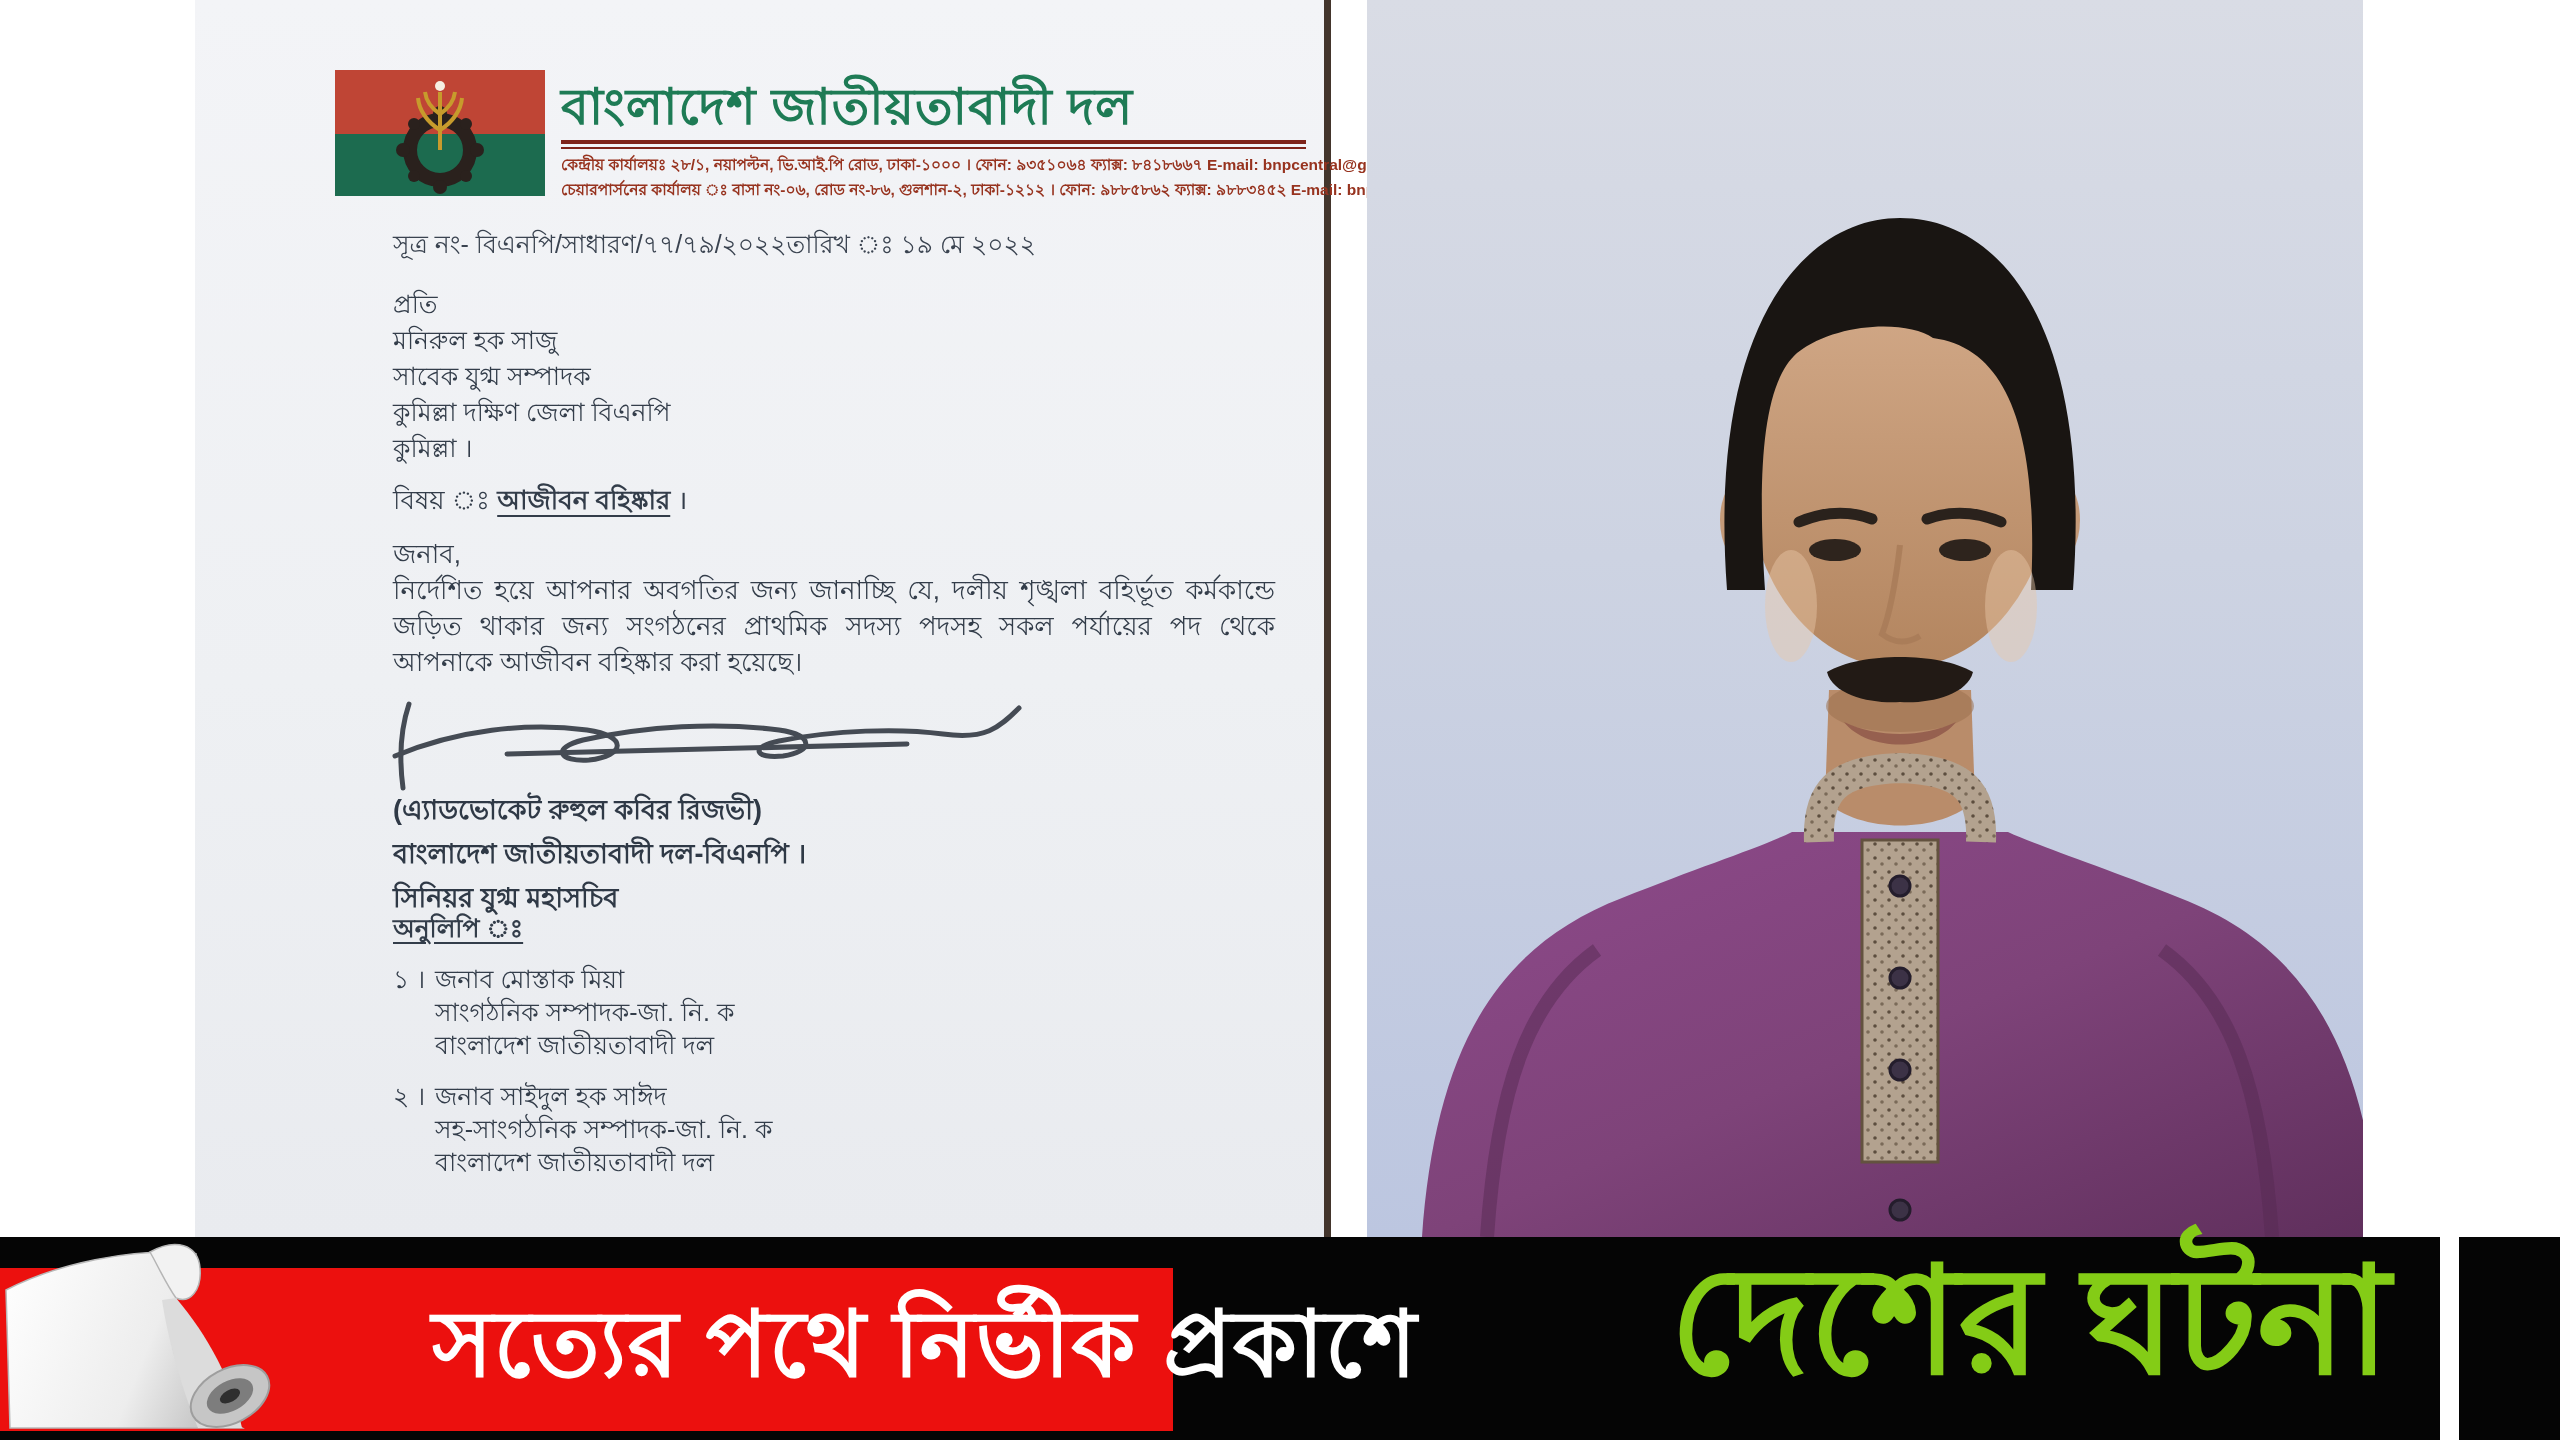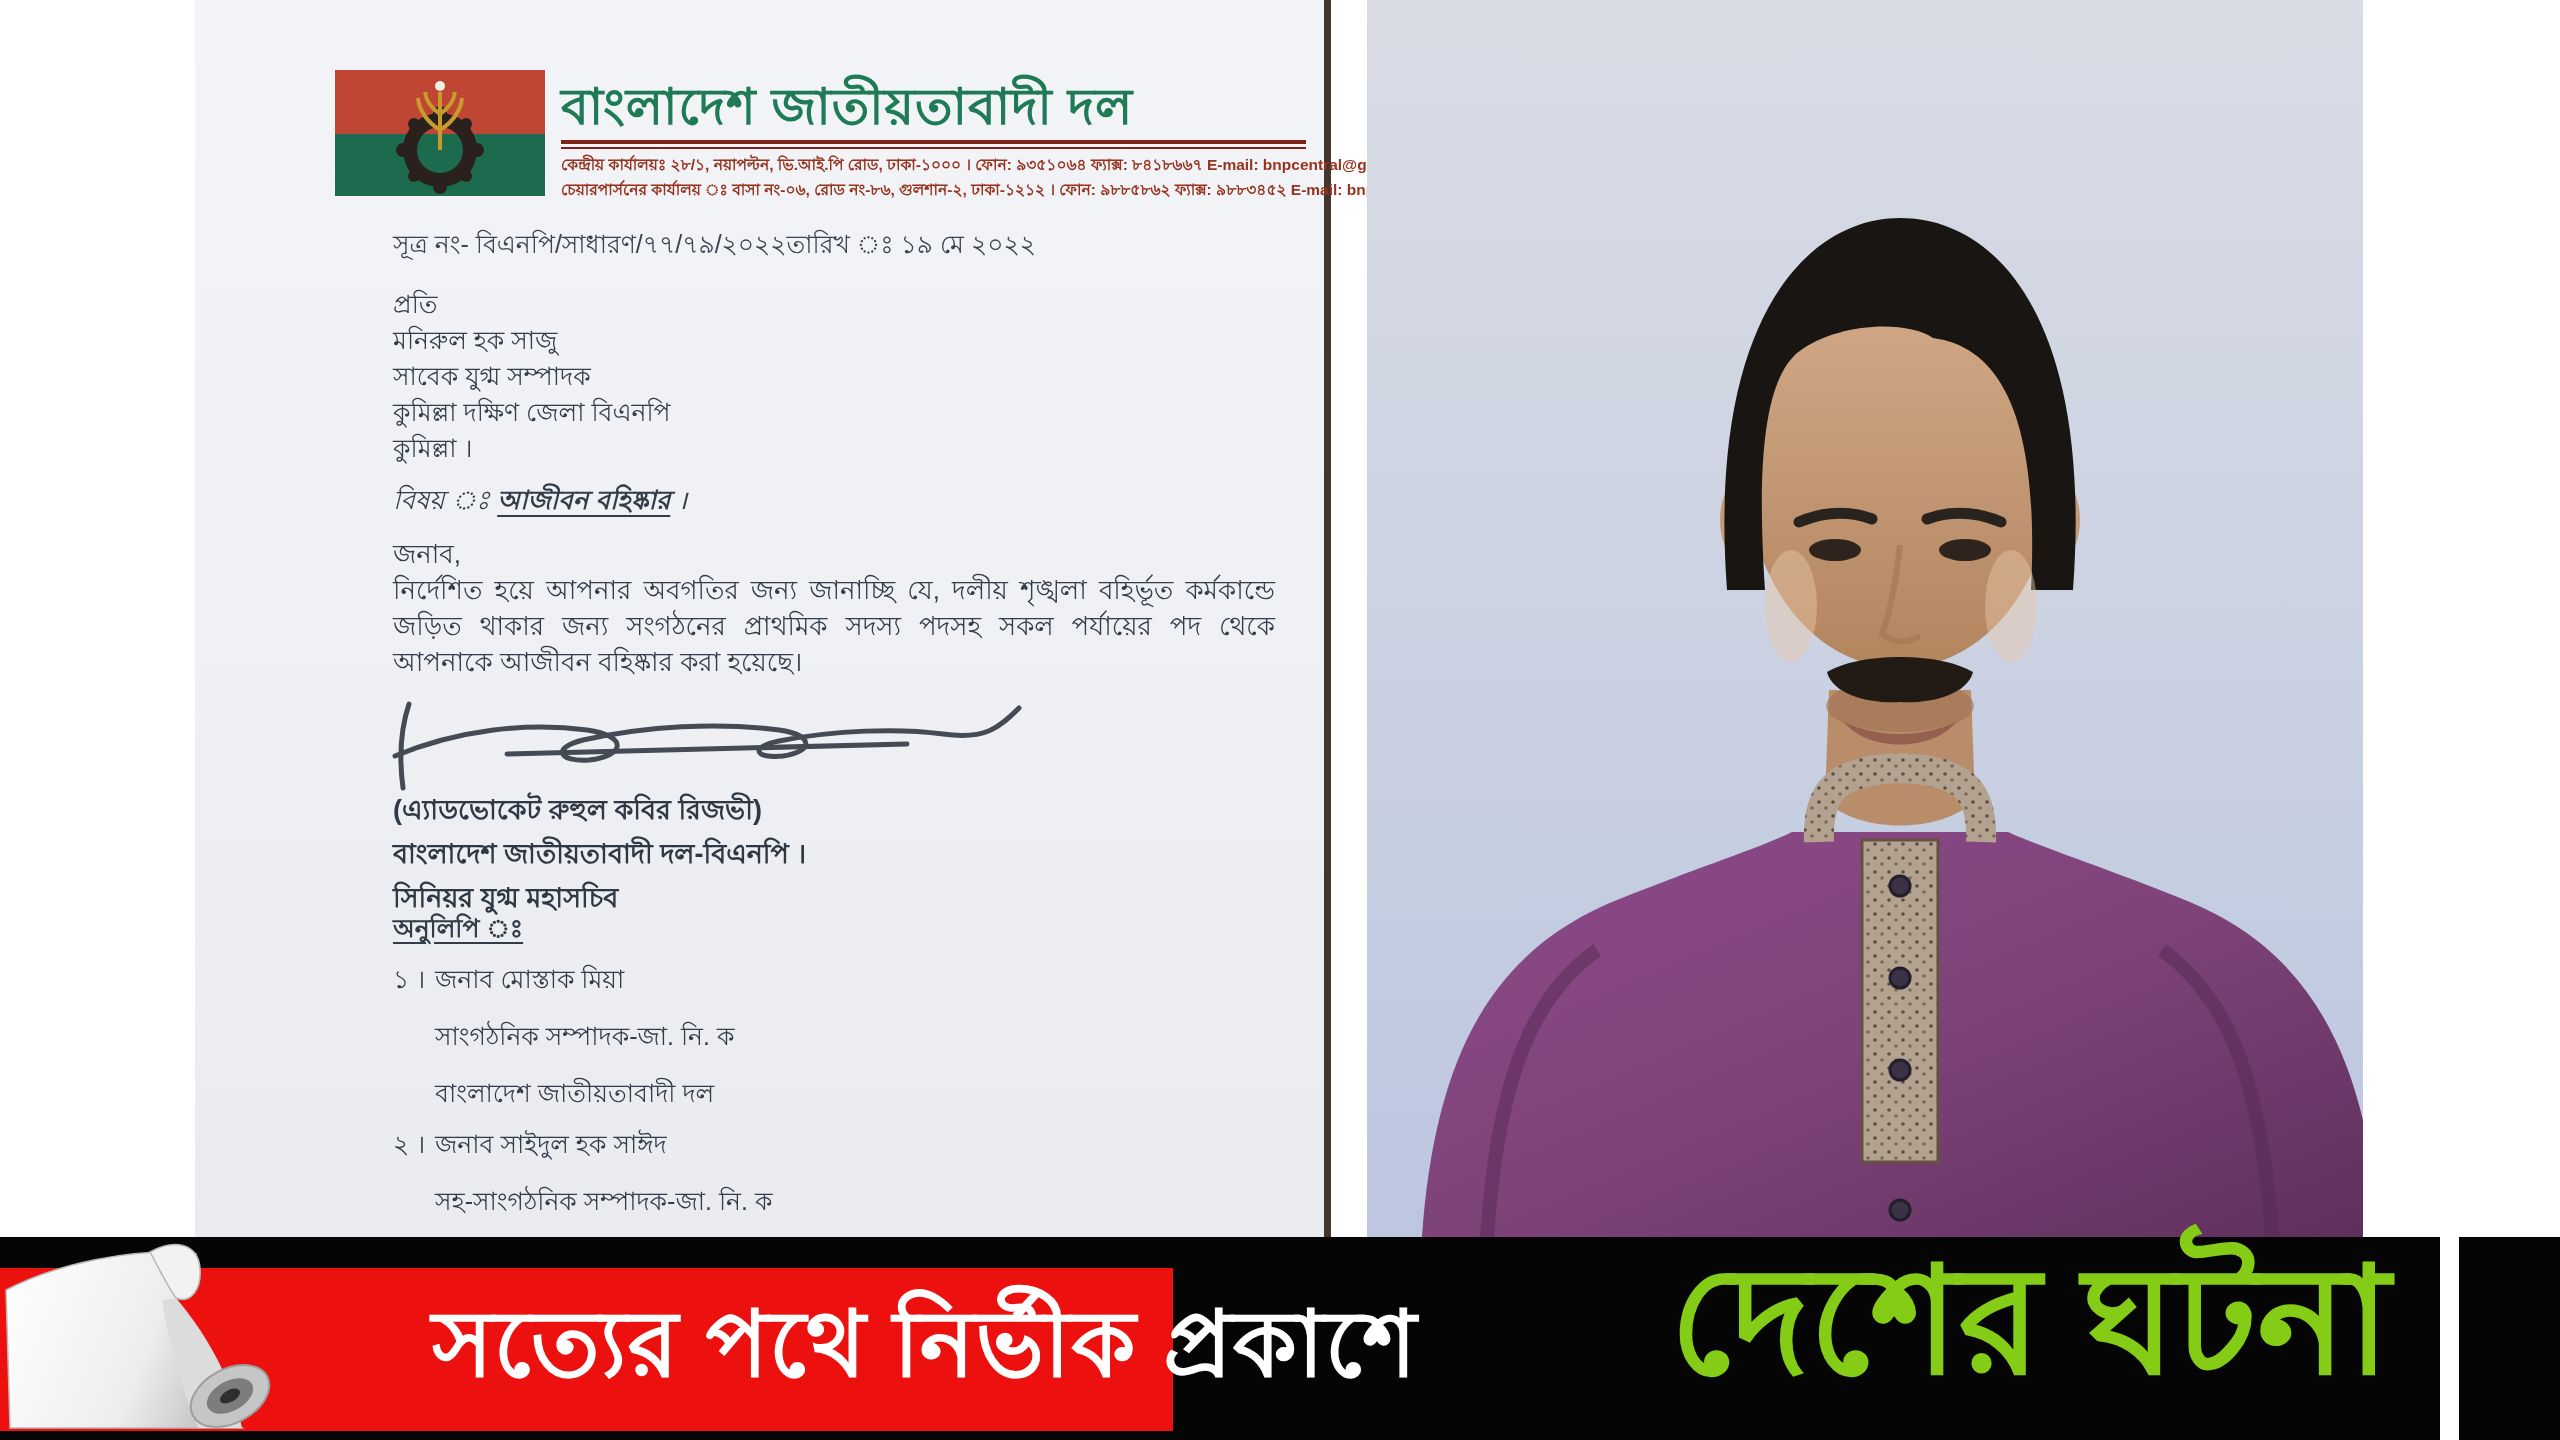--- a/index.html
+++ b/index.html
@@ -16,31 +16,31 @@
     border-right:7px solid #43352c;
   }
   .flag{position:absolute;left:140px;top:70px;width:210px;height:126px;}
   .lh-text{position:absolute;left:366px;top:80px;width:745px;}
   .org-name{font-size:50px;line-height:54px;font-weight:800;color:#1e7b55;white-space:nowrap;letter-spacing:1px;}
   .head-rule{margin-top:6px;height:3px;border-top:4px solid #7e241b;border-bottom:2px solid #7e241b;}
   .addr{margin-top:6px;font-size:15.5px;line-height:19px;color:#97331f;font-weight:600;white-space:nowrap;}
   .ref-row{position:absolute;left:198px;top:225px;width:852px;display:flex;justify-content:flex-start;
     font-size:25px;color:#3a4350;}
   .addressee{position:absolute;left:198px;top:286px;font-size:25px;line-height:36px;color:#333d4a;}
-  .subject-line{position:absolute;left:198px;top:480px;font-size:26px;color:#333d4a;font-style:italic;}
+  .subject-line{position:absolute;left:198px;top:480px;font-size:26px;color:#333d4a;}
   .subject-line .subj{font-weight:800;text-decoration:underline;text-underline-offset:6px;}
   .body-text{position:absolute;left:198px;top:536px;width:882px;font-size:26px;line-height:36px;color:#333d4a;}
   .body-text .para{text-align:justify;}
   .signature{position:absolute;left:192px;top:700px;width:650px;height:92px;}
   .signer{position:absolute;left:198px;top:788px;font-size:27px;line-height:44px;color:#2f3946;font-weight:600;}
   .cc{position:absolute;left:198px;top:912px;font-size:25px;line-height:33px;color:#333d4a;}
   .cc-head{font-weight:700;text-decoration:underline;text-underline-offset:5px;margin-bottom:6px;}
   .cc-row{margin-top:18px;}
   .cc-num{display:inline-block;width:42px;}
-  .cc-sub{margin-left:42px;margin-top:24px;}
+  .cc-sub{margin-left:42px;}
 
   
   .photo{position:absolute;left:1367px;top:0;width:996px;height:1237px;overflow:hidden;
     background:linear-gradient(180deg,#d9dce5 0%,#cdd3e2 45%,#bcc6e0 100%);}
   .photo svg{position:absolute;left:0;top:0;}
 
   
   .bottom-band{position:absolute;left:0;top:1237px;width:2560px;height:203px;background:#050505;}
   .red-banner{position:absolute;left:0;top:31px;width:1173px;height:163px;background:#ec100e;
     display:flex;align-items:center;}

